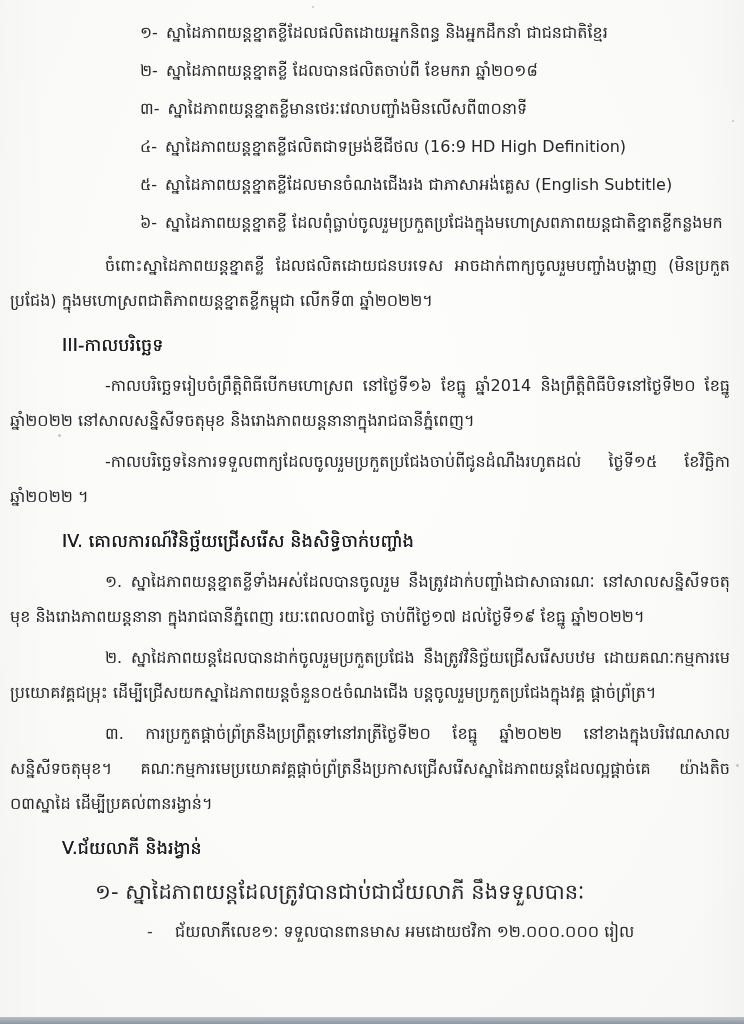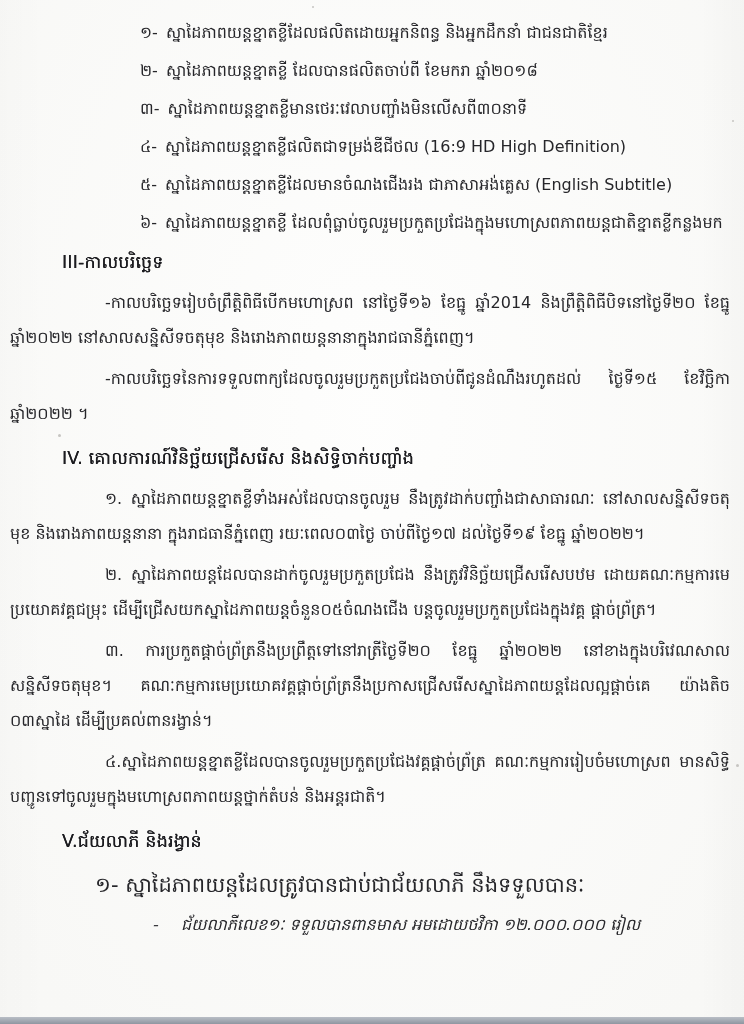--- a/index.html
+++ b/index.html
@@ -46,23 +46,22 @@
     text-shadow:0 0 .4px #1b1b1f;
   }
   .sec5-intro{
     margin:14px 0 12px 0;
     padding-left:85px;
     font-size:21px;
     line-height:30px;
   }
   .prize-list{
     list-style:none;
-    margin:7px;
+    margin:1px;
     padding:0 0 0 136px;
-    font-style:italic;
   }
   .prize-list li{
     font-size:16px;
     line-height:26px;
     margin-bottom:9px;
     white-space:nowrap;
   }
   .prize-list .dash{display:inline-block;width:28px;color:#3a3a3e;}
   .scan-edge{
     position:absolute;left:0;right:0;bottom:0;height:7px;
@@ -81,30 +80,30 @@
 
   <ol class="elig-list">
     <li><span class="num">១-</span><span>ស្នាដៃភាពយន្តខ្នាតខ្លីដែលផលិតដោយអ្នកនិពន្ធ និងអ្នកដឹកនាំ ជាជនជាតិខ្មែរ</span></li>
     <li><span class="num">២-</span><span>ស្នាដៃភាពយន្តខ្នាតខ្លី ដែលបានផលិតចាប់ពី ខែមករា ឆ្នាំ២០១៨</span></li>
     <li><span class="num">៣-</span><span>ស្នាដៃភាពយន្តខ្នាតខ្លីមានថេរៈវេលាបញ្ចាំងមិនលើសពី៣០នាទី</span></li>
     <li><span class="num">៤-</span><span>ស្នាដៃភាពយន្តខ្នាតខ្លីផលិតជាទម្រង់ឌីជីថល (16:9 HD High Definition)</span></li>
     <li><span class="num">៥-</span><span>ស្នាដៃភាពយន្តខ្នាតខ្លីដែលមានចំណងជើងរង ជាភាសាអង់គ្លេស (English Subtitle)</span></li>
     <li><span class="num">៦-</span><span>ស្នាដៃភាពយន្តខ្នាតខ្លី ដែលពុំធ្លាប់ចូលរួមប្រកួតប្រជែងក្នុងមហោស្រពភាពយន្តជាតិខ្នាតខ្លីកន្លងមក</span></li>
   </ol>
 
+  <p class="para first-gap">ចំពោះស្នាដៃភាពយន្តខ្នាតខ្លី ដែលផលិតដោយជនបរទេស អាចដាក់ពាក្យចូលរួមបញ្ចាំងបង្ហាញ (មិនប្រកួតប្រជែង) ក្នុងមហោស្រពជាតិភាពយន្តខ្នាតខ្លីកម្ពុជា លើកទី៣ ឆ្នាំ២០២២។</p>
 
   <h3>III-កាលបរិច្ឆេទ</h3>
   <p class="para">-កាលបរិច្ឆេទរៀបចំព្រឹត្តិពិធីបើកមហោស្រព នៅថ្ងៃទី១៦ ខែធ្នូ ឆ្នាំ2014 និងព្រឹត្តិពិធីបិទនៅថ្ងៃទី២០ ខែធ្នូ ឆ្នាំ២០២២ នៅសាលសន្និសីទចតុមុខ និងរោងភាពយន្តនានាក្នុងរាជធានីភ្នំពេញ។</p>
   <p class="para">-កាលបរិច្ឆេទនៃការទទួលពាក្យដែលចូលរួមប្រកួតប្រជែងចាប់ពីជូនដំណឹងរហូតដល់ ថ្ងៃទី១៥ ខែវិច្ឆិកា ឆ្នាំ២០២២ ។</p>
 
   <h3>IV. គោលការណ៍វិនិច្ឆ័យជ្រើសរើស និងសិទ្ធិចាក់បញ្ចាំង</h3>
   <p class="para">១. ស្នាដៃភាពយន្តខ្នាតខ្លីទាំងអស់ដែលបានចូលរួម នឹងត្រូវដាក់បញ្ចាំងជាសាធារណៈ នៅសាលសន្និសីទចតុមុខ និងរោងភាពយន្តនានា ក្នុងរាជធានីភ្នំពេញ រយៈពេល០៣ថ្ងៃ ចាប់ពីថ្ងៃ១៧ ដល់ថ្ងៃទី១៩ ខែធ្នូ ឆ្នាំ២០២២។</p>
   <p class="para">២. ស្នាដៃភាពយន្តដែលបានដាក់ចូលរួមប្រកួតប្រជែង នឹងត្រូវវិនិច្ឆ័យជ្រើសរើសបឋម ដោយគណៈកម្មការមេប្រយោគវគ្គជម្រុះ ដើម្បីជ្រើសយកស្នាដៃភាពយន្តចំនួន០៥ចំណងជើង បន្តចូលរួមប្រកួតប្រជែងក្នុងវគ្គ ផ្តាច់ព្រ័ត្រ។</p>
   <p class="para">៣. ការប្រកួតផ្តាច់ព្រ័ត្រនឹងប្រព្រឹត្តទៅនៅរាត្រីថ្ងៃទី២០ ខែធ្នូ ឆ្នាំ២០២២ នៅខាងក្នុងបរិវេណសាលសន្និសីទចតុមុខ។ គណៈកម្មការមេប្រយោគវគ្គផ្តាច់ព្រ័ត្រនឹងប្រកាសជ្រើសរើសស្នាដៃភាពយន្តដែលល្អផ្តាច់គេ យ៉ាងតិច ០៣ស្នាដៃ ដើម្បីប្រគល់ពានរង្វាន់។</p>
-  <p class="para">៤.ស្នាដៃភាពយន្តខ្នាតខ្លីដែលបានចូលរួមប្រកួតប្រជែងវគ្គផ្តាច់ព្រ័ត្រ  គណៈកម្មការរៀបចំមហោស្រព មានសិទ្ធិបញ្ជូនទៅចូលរួមក្នុងមហោស្រពភាពយន្តថ្នាក់តំបន់ និងអន្តរជាតិ។</p>
 
   <h3>V.ជ័យលាភី និងរង្វាន់</h3>
   <p class="sec5-intro">១- ស្នាដៃភាពយន្តដែលត្រូវបានជាប់ជាជ័យលាភី នឹងទទួលបានៈ</p>
 
   <ul class="prize-list">
     <li><span class="dash">-</span><span>ជ័យលាភីលេខ១ៈ ទទួលបានពានមាស អមដោយថវិកា ១២.០០០.០០០ រៀល</span></li>
 
   </ul>
 
   <span class="speck s1"></span>

